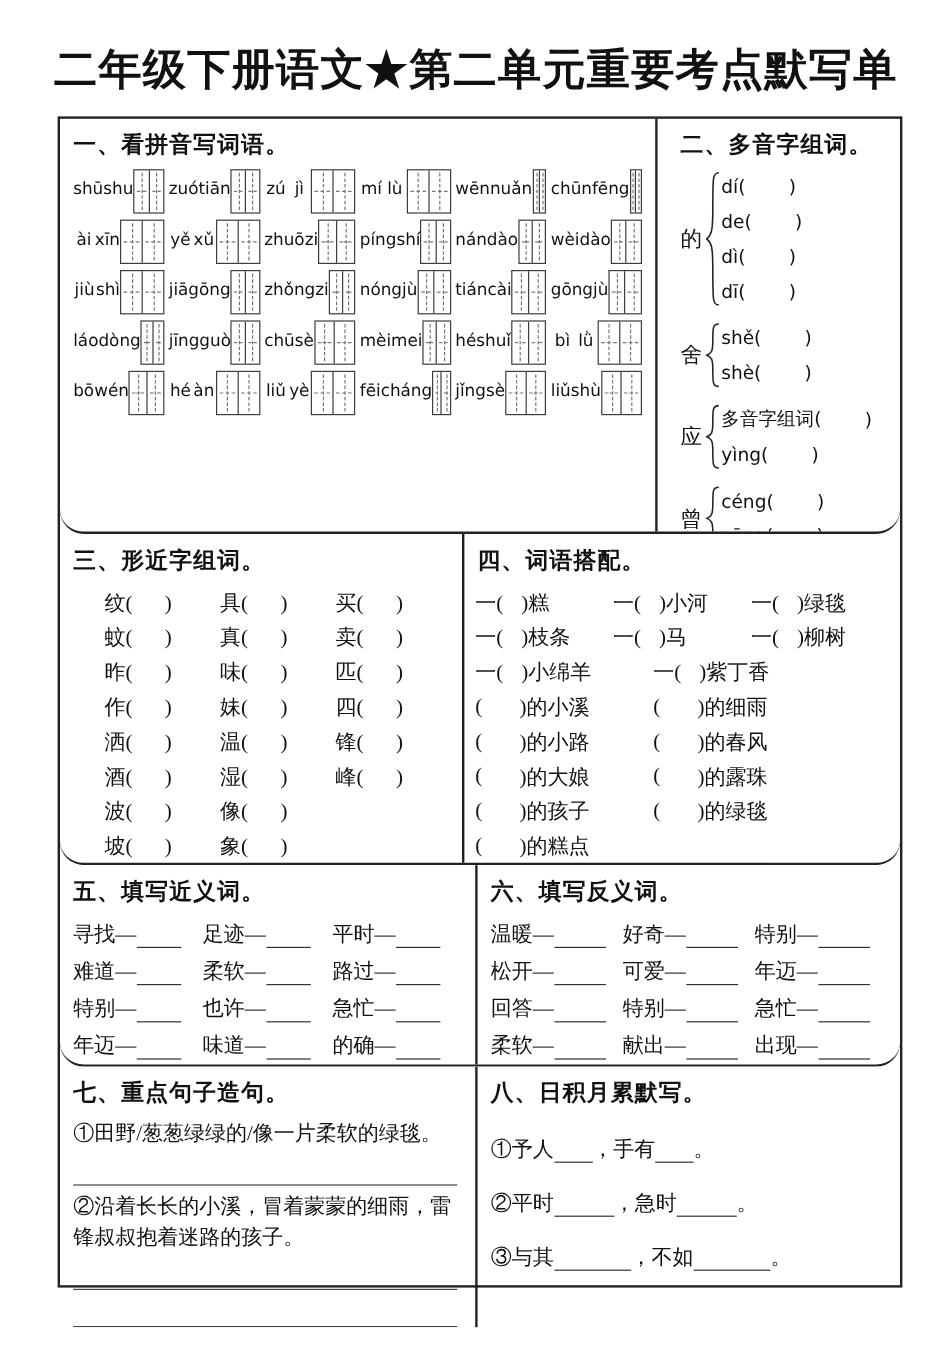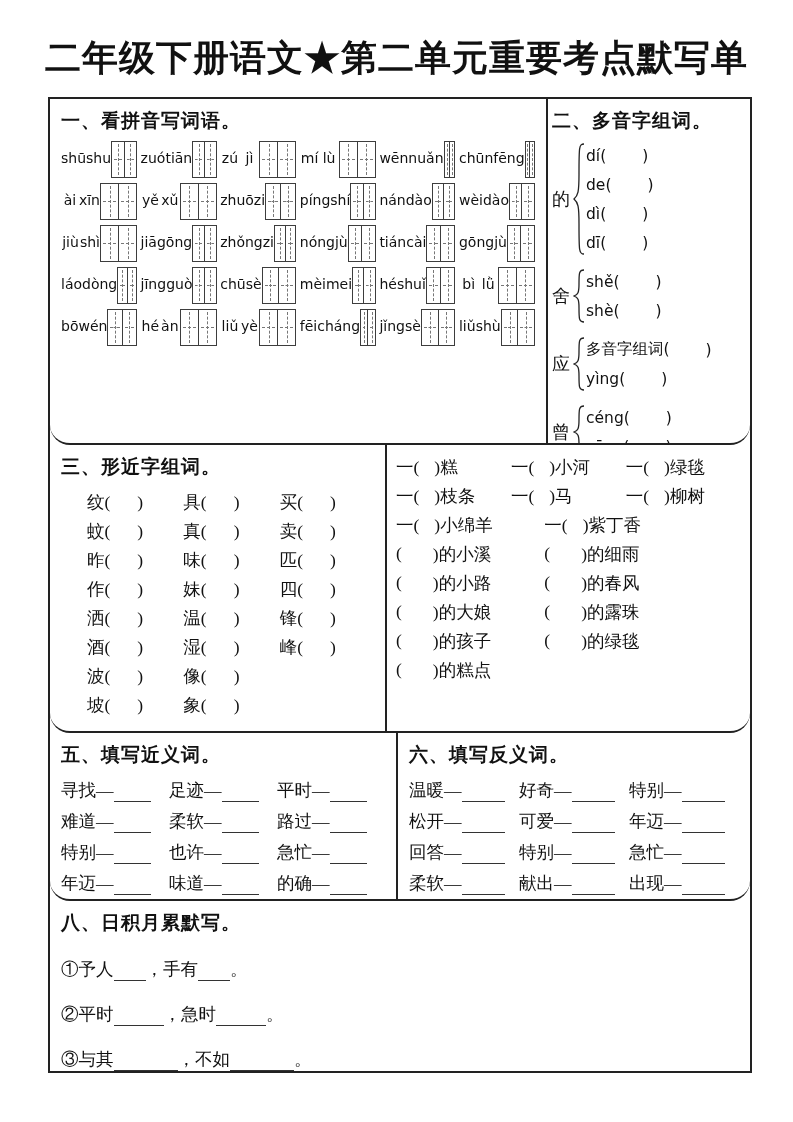--- a/index.html
+++ b/index.html
@@ -43,21 +43,21 @@
   .py-pair { display: flex; width: 78px; margin-bottom: 2px;
              font-family: "DejaVu Sans", sans-serif; font-size: 14px; line-height: 15px; }
   .py-pair span { flex: 1; text-align: center; white-space: nowrap; }
   .tian { display: flex; width: 72px; height: 37px; border: 1.6px solid #3d3d3d; background: #fff; }
   .tian .half { flex: 1; position: relative; }
   .tian .half + .half { border-left: 1.6px solid #3d3d3d; }
   .tian .half::before { content: ""; position: absolute; top: 2px; bottom: 2px; left: 50%; border-left: 1px dashed #777; }
   .tian .half::after  { content: ""; position: absolute; left: 2px; right: 2px; top: 48%; border-top: 1px dashed #777; }
 
   
-  .dy-wrap { padding-left: 2px; }
+  .dy-wrap { padding-left: 17px; }
   .dy-entry { display: flex; align-items: center; margin-bottom: 10px; }
   .dy-char { font-size: 18px; width: 22px; text-align: center; }
   .dy-brace { display: block; margin: 0 1px; }
   .dy-list { display: flex; flex-direction: column; }
   .dy-line { font-family: "DejaVu Sans", sans-serif; font-size: 15.5px; height: 29px;
              display: flex; align-items: center; }
 
   .gap { display: inline-block; height: 1em; }
 
   
@@ -578,20 +578,21 @@
                 <span><span>坡(</span><span class="gap" style="width: 27px;"></span><span>)</span></span>
               </span>
               <span class="xj-item">
                 <span><span>象(</span><span class="gap" style="width: 27px;"></span><span>)</span></span>
               </span>
               <span class="xj-item"></span>
             </div>
           </div>
       </div>
       <div class="cell cellR">
+        <div class="sec-title">四、词语搭配。</div>
         <div>
             <div class="dp-row">
               <span class="dp-item dp-c3">
                 <span>一(</span>
                 <span class="gap" style="width: 15px;"></span>
                 <span>)糕</span>
               </span>
               <span class="dp-item dp-c3">
                 <span>一(</span>
                 <span class="gap" style="width: 15px;"></span>
@@ -810,20 +811,30 @@
               <span class="syn-item">
                 <span>出现—</span>
                 <span class="blank" style="width: 43px;"></span>
               </span>
             </div>
           </div>
       </div>
     </div>
 
     <div class="ws-row row4">
+      <div class="cell cellL">
+        <div class="sec-title">七、重点句子造句。</div>
+        <div>
+            <div class="sent">①田野/葱葱绿绿的/像一片柔软的绿毯。</div>
+            <div class="write-line"></div>
+            <div class="sent">②沿着长长的小溪，冒着蒙蒙的细雨，雷锋叔叔抱着迷路的孩子。</div>
+            <div class="write-line"></div>
+            <div class="write-line"></div>
+          </div>
+      </div>
       <div class="cell cellR">
         <div class="sec-title">八、日积月累默写。</div>
         <div>
             <div class="mx-line">
               <span>①予人</span>
               <span class="blank" style="width: 32px;"></span>
               <span>，手有</span>
               <span class="blank" style="width: 32px;"></span>
               <span>。</span>
             </div>

